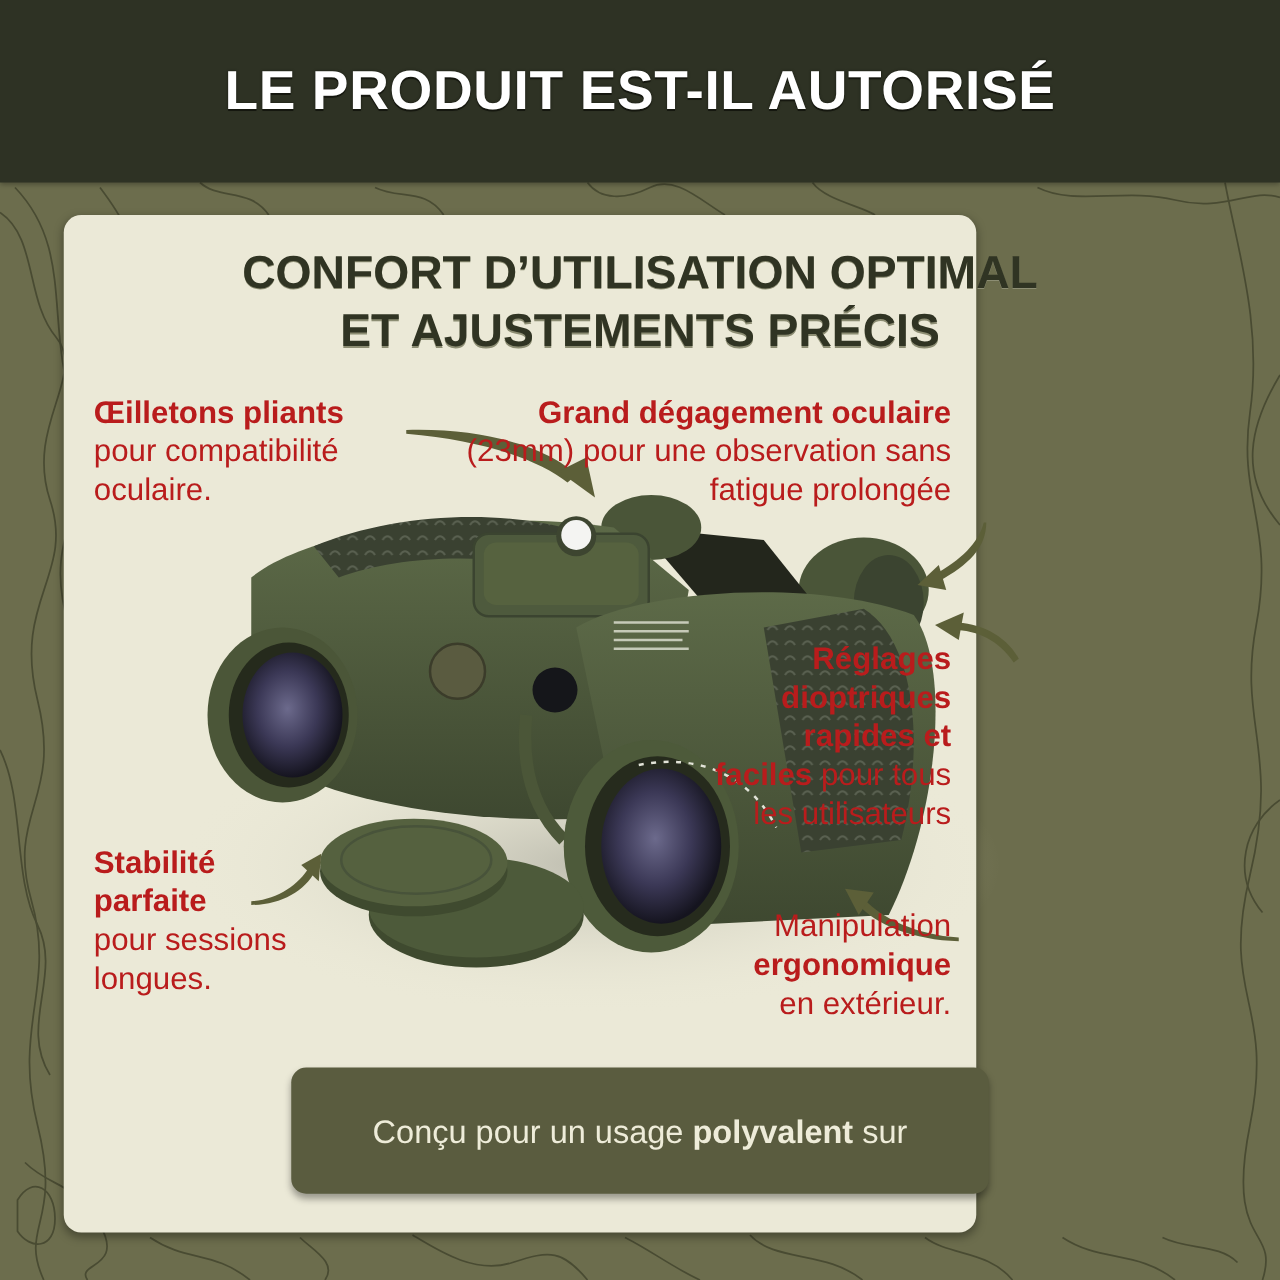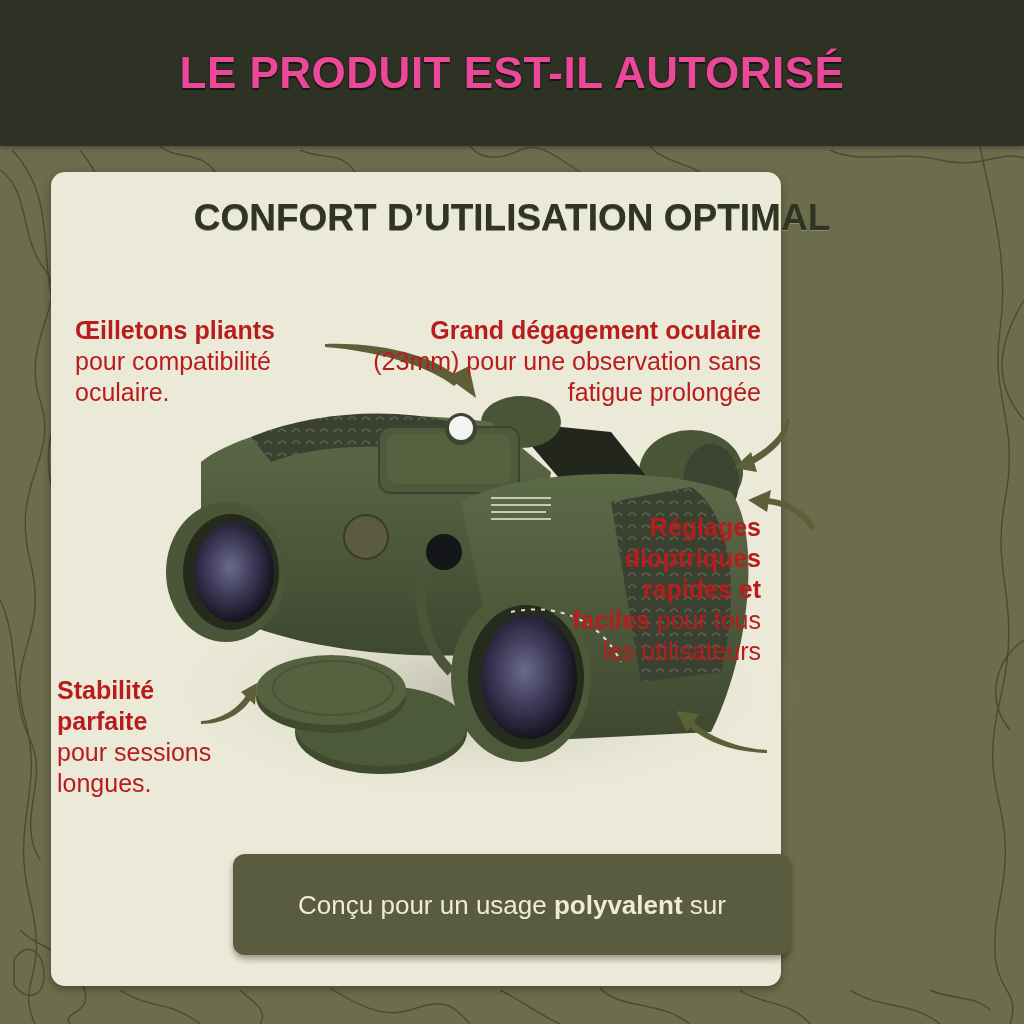--- a/index.html
+++ b/index.html
@@ -9,21 +9,21 @@
     font-family: "Liberation Sans", "DejaVu Sans", sans-serif;
   }
   .bg-topo { position: absolute; left: 0; top: 0; width: 1024px; height: 1024px; }
   .header {
     position: absolute; left: 0; top: 0; width: 1024px; height: 146px;
     background: #2e3224;
     display: flex; flex-direction: column; align-items: center; justify-content: center;
     box-shadow: 0 2px 4px rgba(0,0,0,0.3);
   }
   .header-line {
-    color: #ec4899; font-weight: 700; font-size: 44px; line-height: 54px;
+    color: #ffffff; font-weight: 700; font-size: 44px; line-height: 54px;
     letter-spacing: 0.5px;
     text-shadow: 0 2px 0 #15170f, 0 0 2px #15170f;
     white-space: nowrap;
   }
   .card {
     position: absolute; left: 51px; top: 172px; width: 730px; height: 814px;
     background: #ebe9d7; border-radius: 14px;
     box-shadow: 0 3px 8px rgba(0,0,0,0.35);
   }
   .card-title {
@@ -76,20 +76,21 @@
   </g>
 </svg>
 
 <div class="header">
   <div class="header-line">LE PRODUIT EST-IL AUTORISÉ</div>
 </div>
 
 <div class="card">
   <div class="card-title">
     <span class="card-title-line">CONFORT D’UTILISATION OPTIMAL</span>
+    <span class="card-title-line">ET AJUSTEMENTS PRÉCIS</span>
   </div>
 
   <svg class="product" viewBox="0 0 922 814">
     <defs>
       <radialGradient id="shadowGrad" cx="50%" cy="50%" r="50%">
         <stop offset="0%" stop-color="#9a9a90" stop-opacity="0.55"></stop>
         <stop offset="100%" stop-color="#ebe9d7" stop-opacity="0"></stop>
       </radialGradient>
       <linearGradient id="bodyGrad" x1="0" y1="0" x2="0" y2="1">
         <stop offset="0%" stop-color="#5d6a48"></stop>
@@ -199,24 +200,29 @@
   </div>
 
   <div class="callout right" style="right:20px; top:340px;text-align:right;">
     <b>Réglages</b><br>
     <b>dioptriques</b><br>
     <b>rapides et</b><br>
     <b>faciles</b><span> pour tous</span><br>
     <span>les utilisateurs</span>
   </div>
 
-  <div class="callout" style="left:6px; top:503px;">
+  <div class="callout" style="left:24px; top:503px;">
     <b>Stabilité</b><br>
     <b>parfaite</b><br>
     <span>pour sessions</span><br>
     <span>longues.</span>
   </div>
 
+  <div class="callout right" style="right:20px; top:554px;">
+    <span>Manipulation</span><br>
+    <b>ergonomique</b><br>
+    <span>en extérieur.</span>
+  </div>
 
   <div class="banner">
     <div><span>Conçu pour un usage </span><b>polyvalent</b><span> sur</span></div>
   </div>
 </div>
 
 </body></html>

